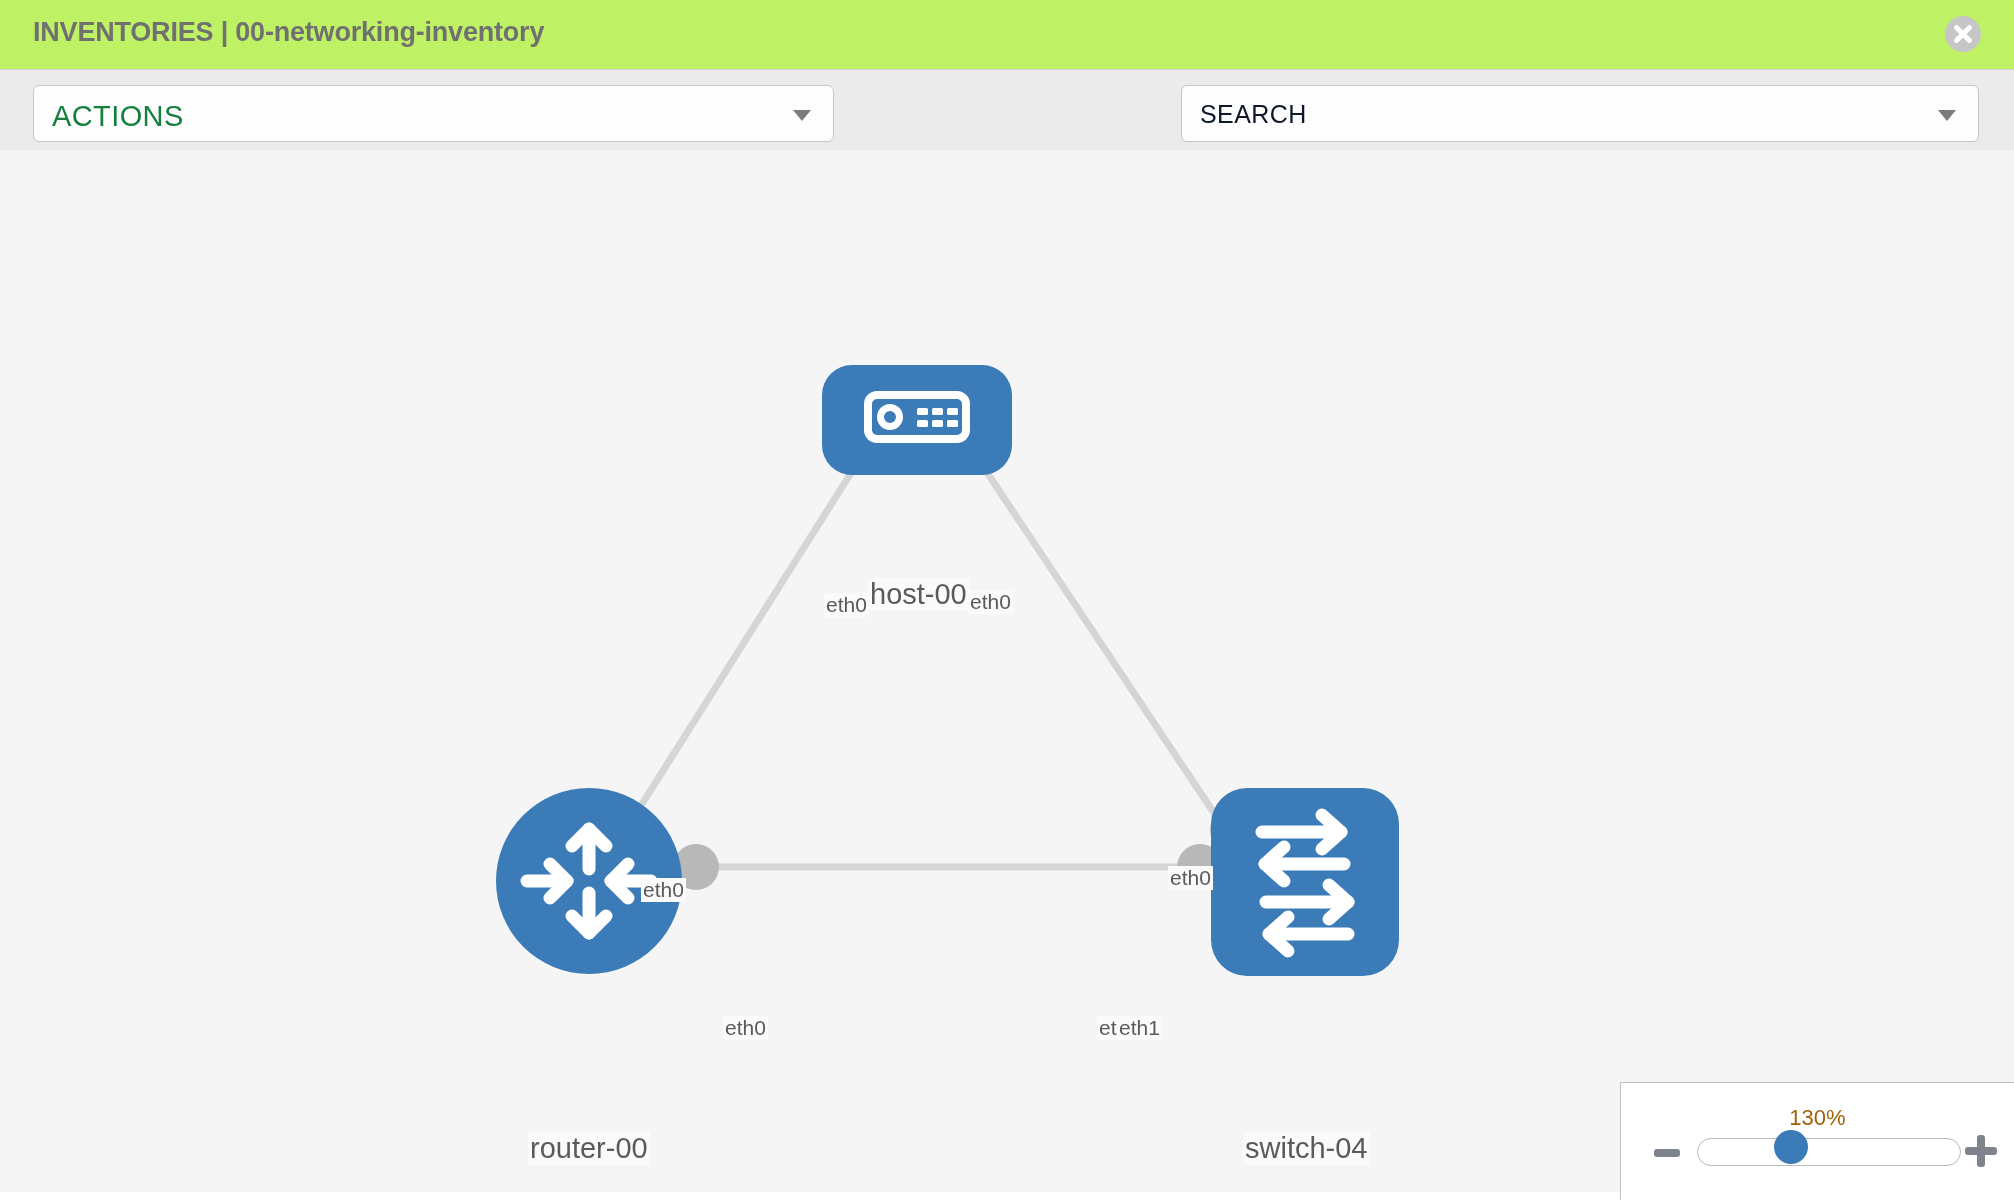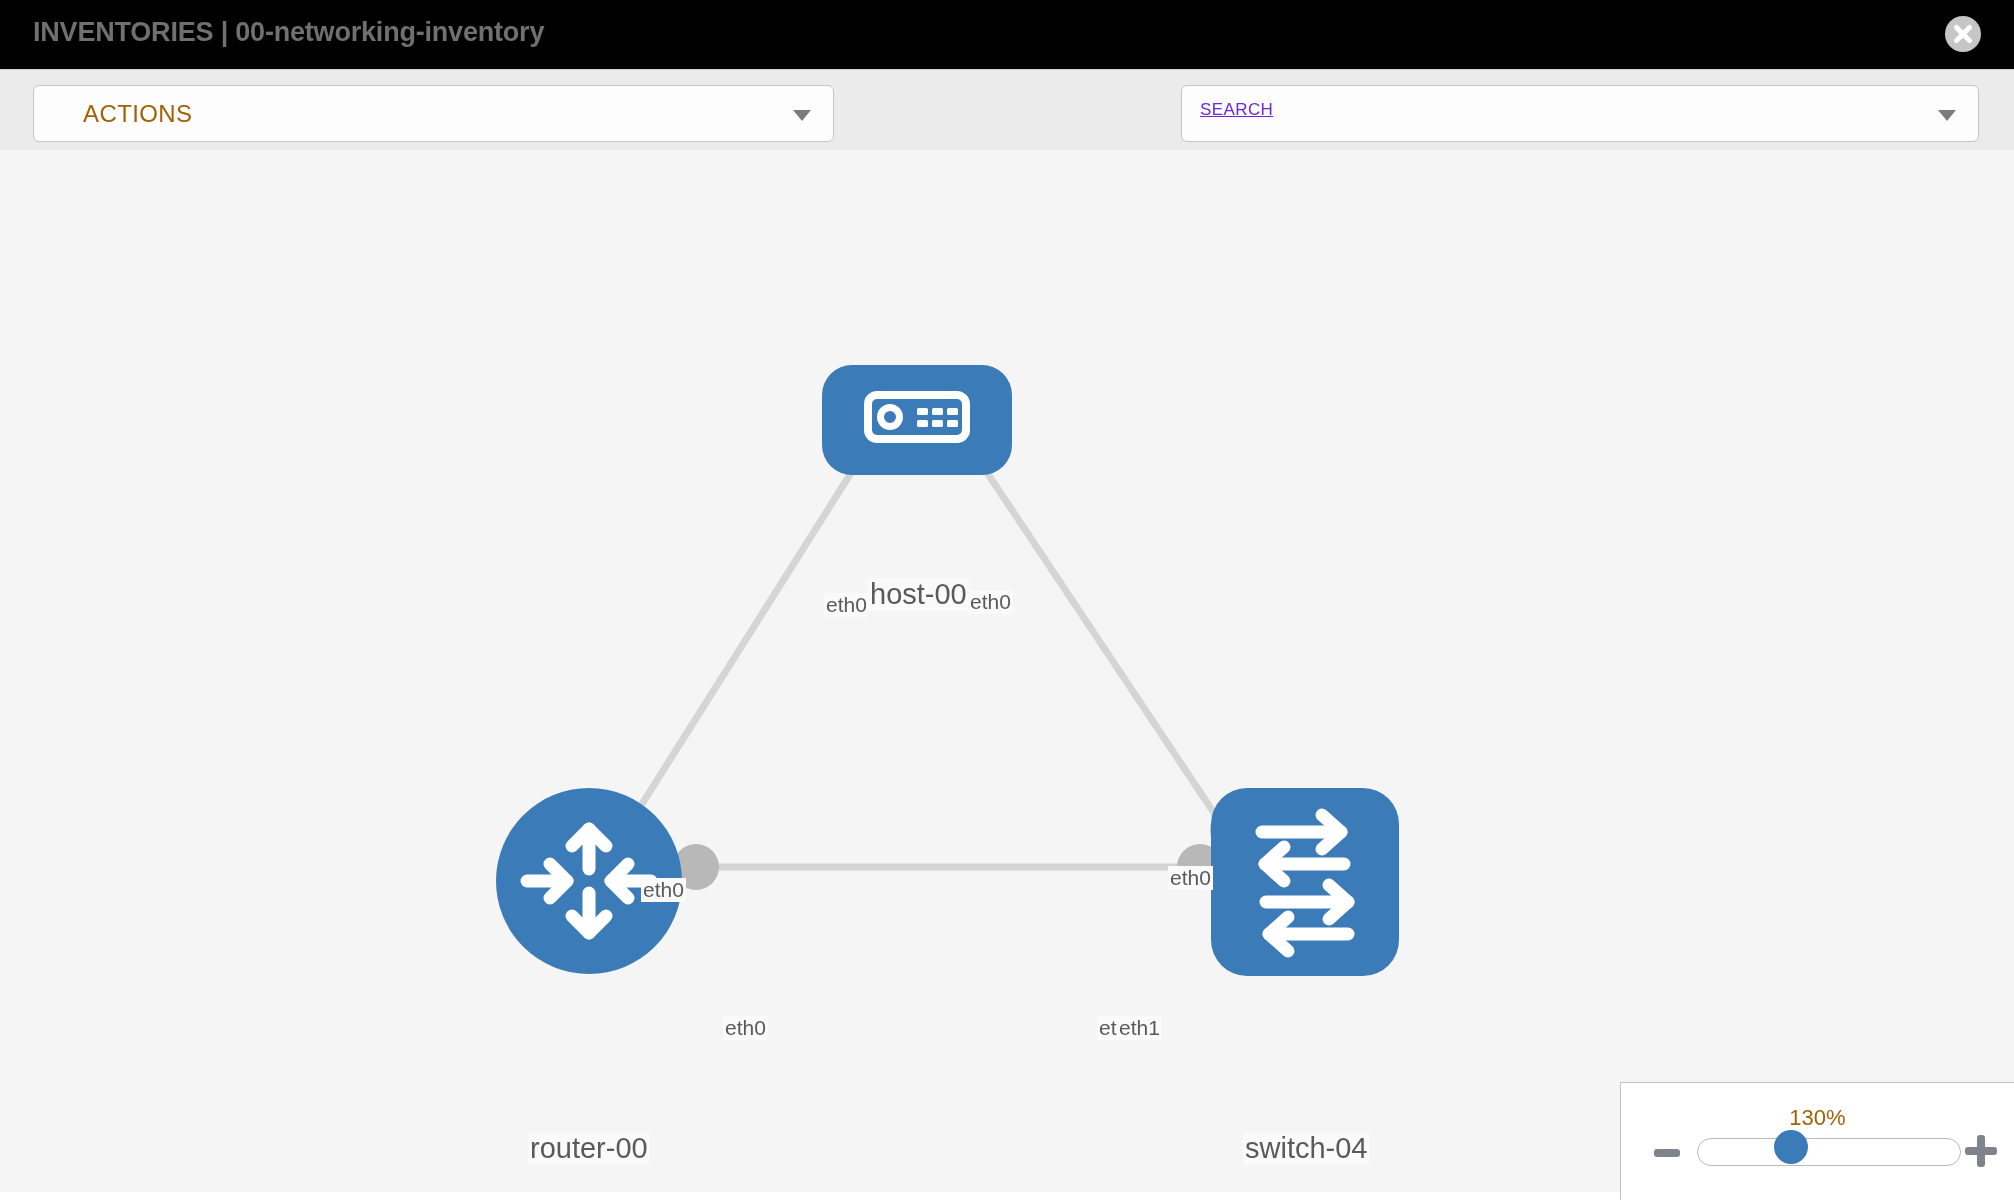--- a/index.html
+++ b/index.html
@@ -14,21 +14,21 @@
     overflow: hidden;
     position: relative;
   }
 
   
   #header {
     position: absolute;
     left: 0; top: 0;
     width: 2014px;
     height: 69px;
-    background: #000000;
+    background: #bef264;
     box-sizing: border-box;
   }
   #page-title {
     position: absolute;
     left: 33px;
     top: 17px;
     font-size: 27px;
     font-weight: bold;
     color: #707070;
     letter-spacing: -0.2px;
@@ -62,24 +62,23 @@
     height: 57px;
     background: #fdfdfd;
     border: 1px solid #c6c6c6;
     border-radius: 6px;
     box-sizing: border-box;
   }
   #actions-label {
     position: absolute;
     left: 18px;
     top: 14px;
-    font-size: 24px;
-    color: #a16207;
+    font-size: 29px;
+    color: #15803d;
     letter-spacing: 0.4px;
-    margin-left: 31px;
   }
   .caret {
     position: absolute;
     right: 22px;
     top: 50%;
     margin-top: -4px;
     width: 0; height: 0;
     border-left: 9px solid transparent;
     border-right: 9px solid transparent;
     border-top: 11px solid #7b7b7b;
@@ -108,24 +107,23 @@
     height: 57px;
     background: #fdfdfd;
     border: 1px solid #c6c6c6;
     border-radius: 6px;
     box-sizing: border-box;
   }
   #search-label {
     position: absolute;
     left: 18px;
     top: 14px;
-    font-size: 17px;
-    color: #6d28d9;
+    font-size: 25px;
+    color: #0f172a;
     letter-spacing: 0.4px;
-    text-decoration: underline;
   }
 
   
   #canvas {
     position: absolute;
     left: 0; top: 150px;
     width: 2014px;
     height: 1042px;
     background: #f5f5f5;
     overflow: hidden;

